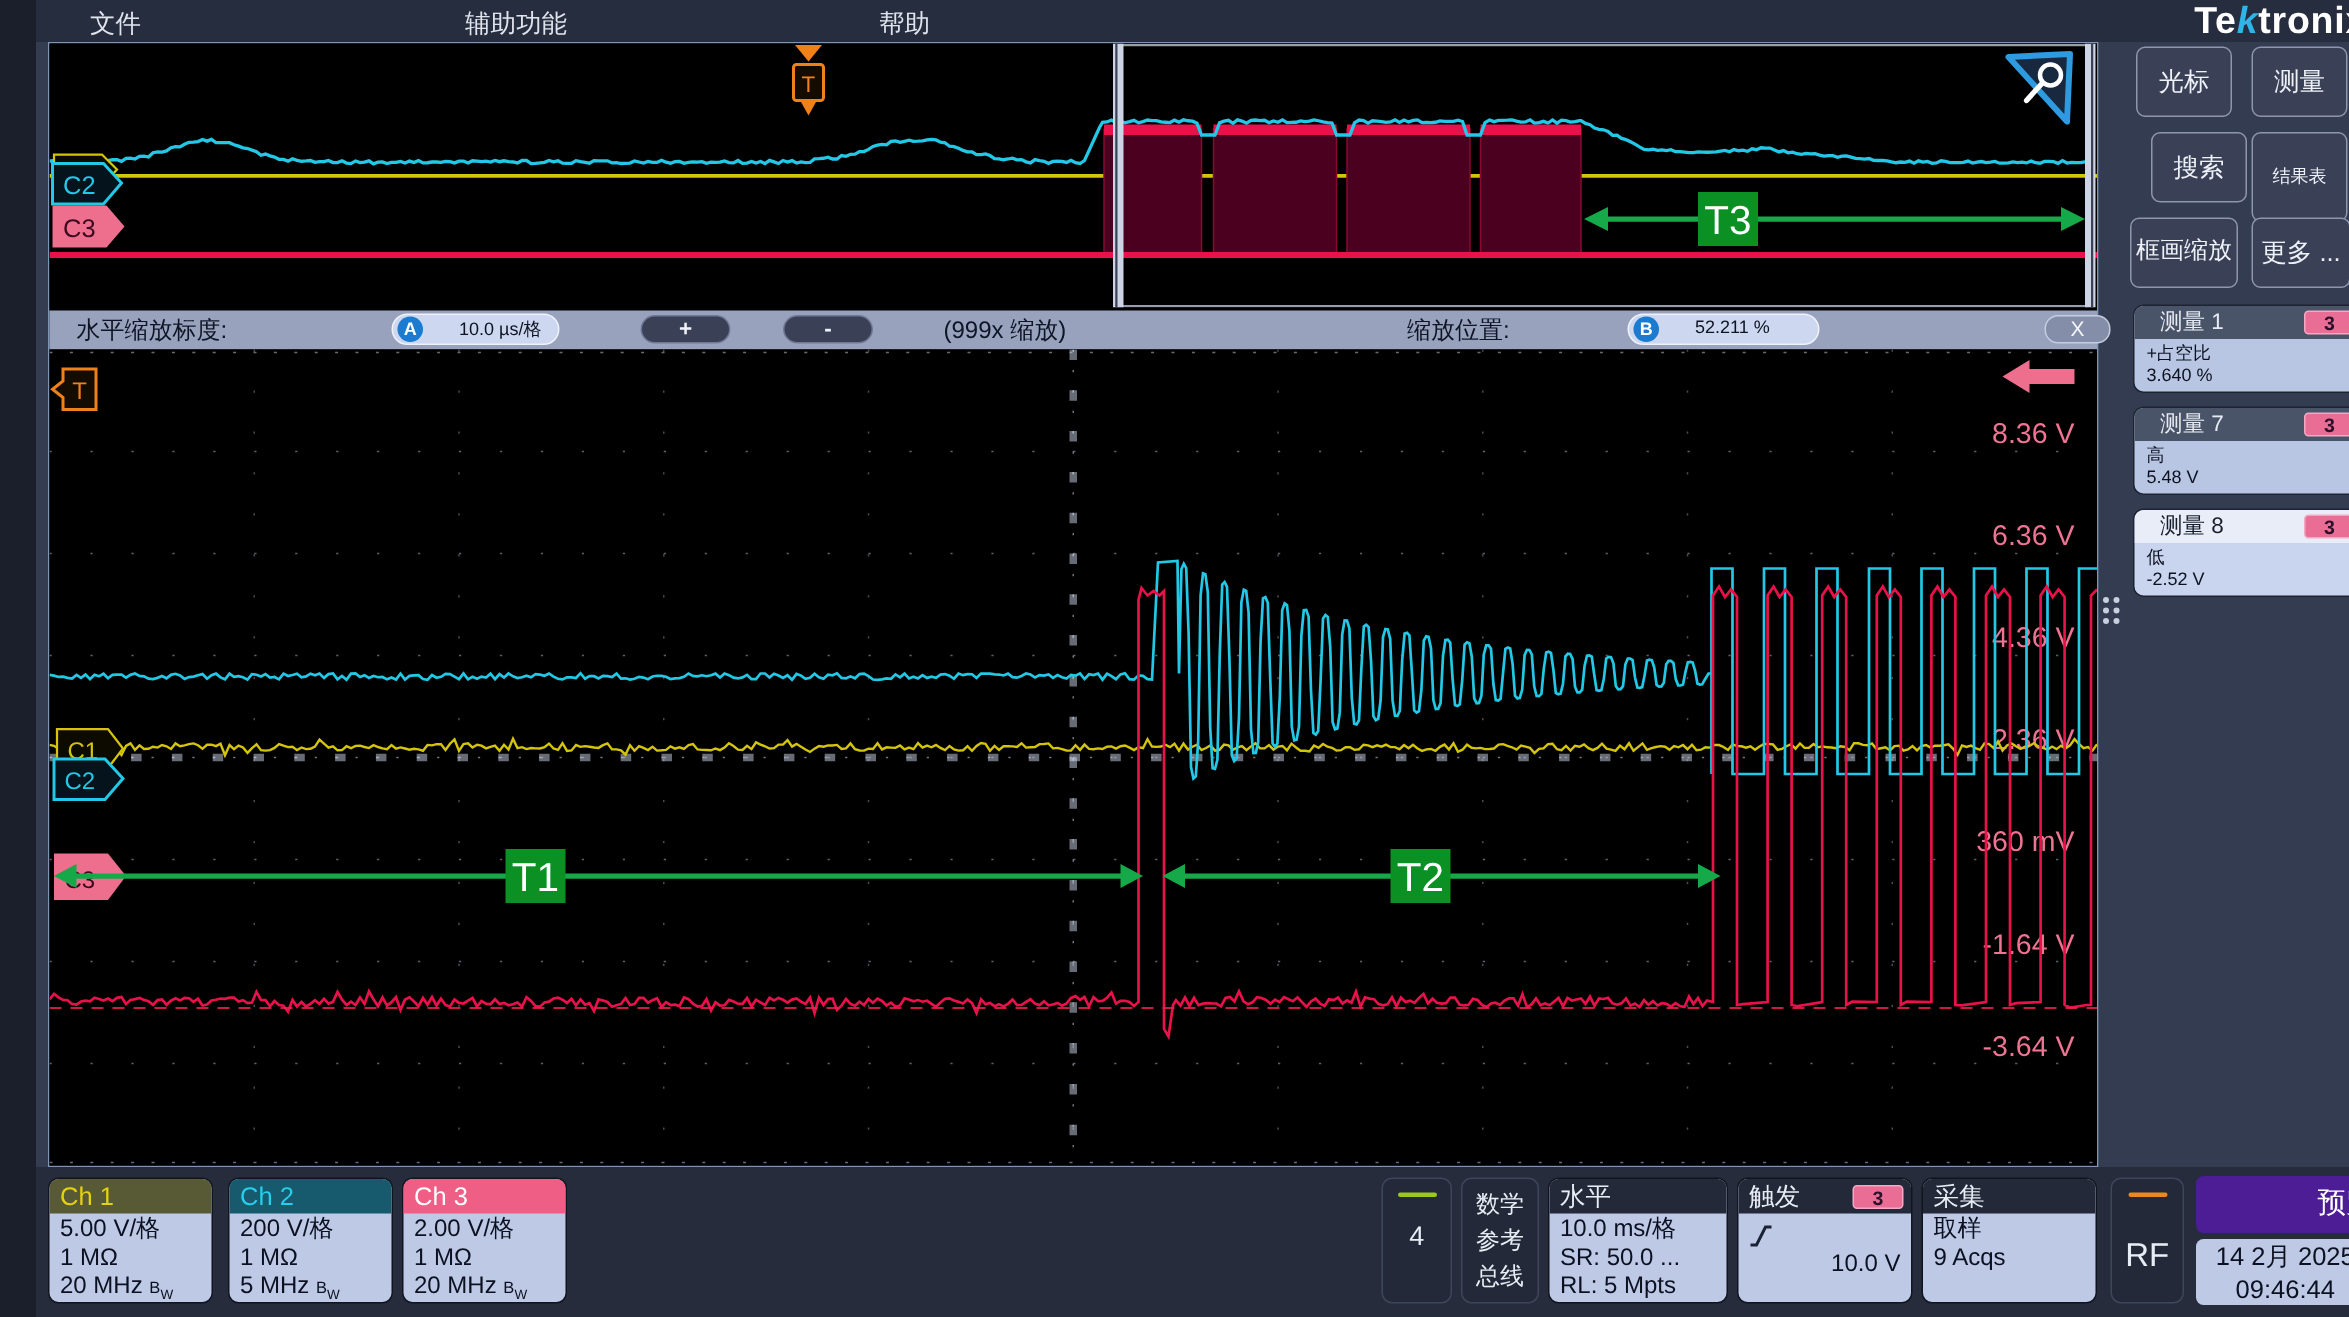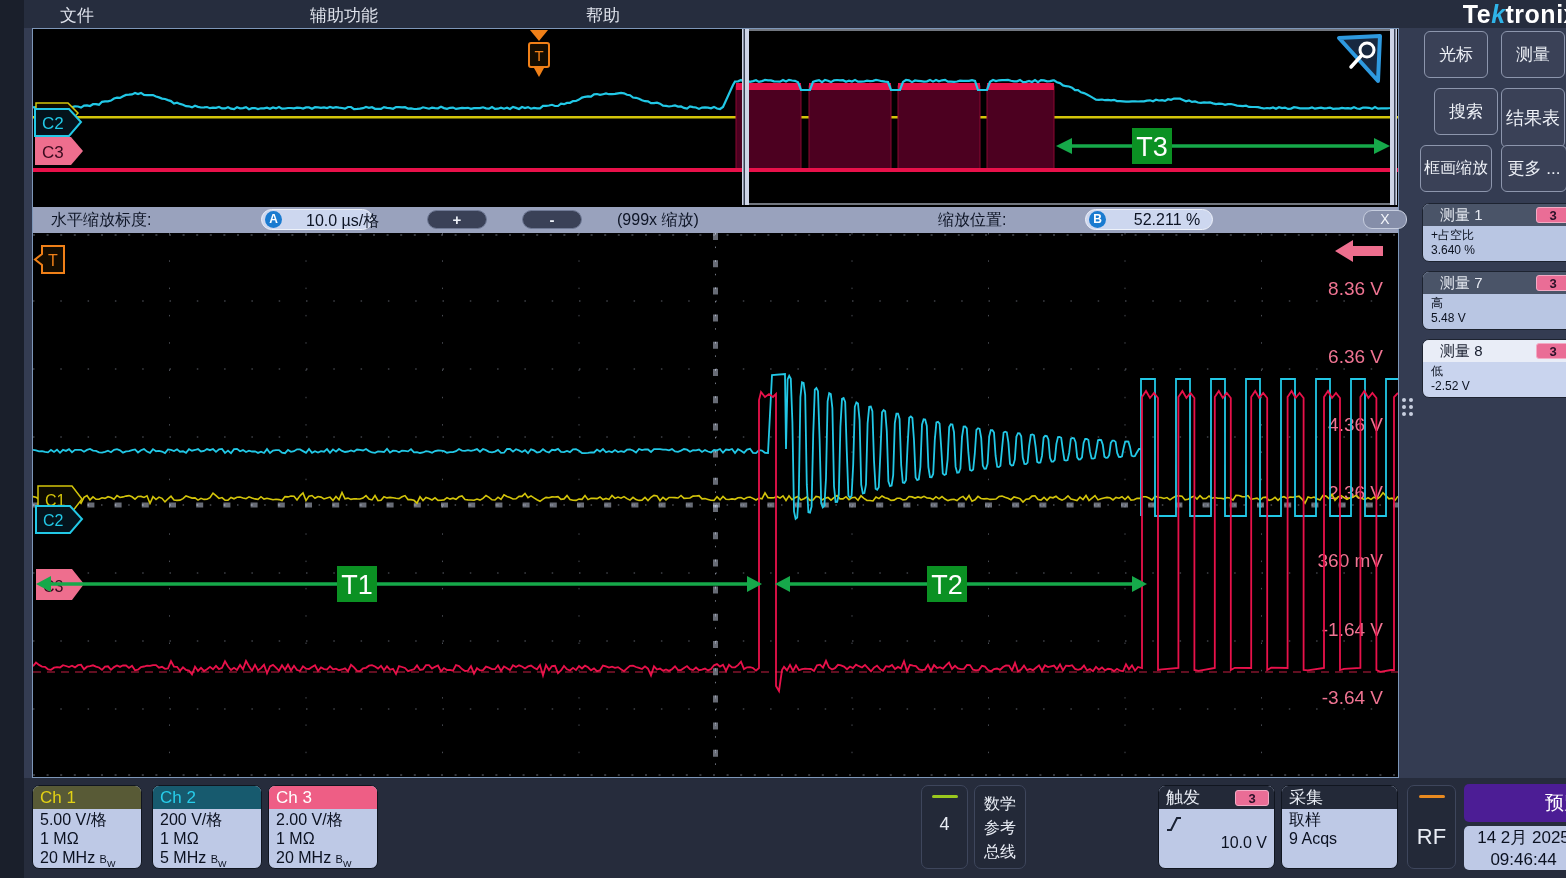--- a/index.html
+++ b/index.html
@@ -14,21 +14,21 @@
   .display{position:absolute;left:8px;top:28px;width:1367px;height:750px;border:1px solid #7d96b8;box-sizing:border-box;background:#000;}
   .overview{position:absolute;left:0;top:0;width:1365px;height:178px;background:#000;}
   .zoombar{position:absolute;left:0;top:178px;width:1365px;height:26px;background:#99a2bd;}
   .graticule{position:absolute;left:0;top:204px;width:1365px;height:544px;background:#000;}
   svg{display:block;}
   
   .zb-label{position:absolute;top:3px;font-size:16px;color:#0e1526;}
   .zb-pill{position:absolute;top:2px;height:21px;background:#cdd7ef;border:1px solid #eef2fa;border-radius:11px;box-sizing:border-box;}
   .zb-knob{position:absolute;left:3px;top:1px;width:17px;height:17px;border-radius:50%;background:#1a7bd0;color:#fff;
     font-size:12px;font-weight:bold;text-align:center;line-height:17px;}
-  .zb-val{position:absolute;left:44px;top:1px;right:8px;font-size:16px;color:#0d1424;text-align:center;white-space:nowrap;}
+  .zb-val{position:absolute;left:44px;top:1px;right:8px;font-size:12px;color:#0d1424;text-align:left;white-space:nowrap;}
   .zb-btn{position:absolute;top:3px;height:19px;background:#3a4157;border:1px solid #707a96;border-radius:10px;
     color:#eef2f8;font-size:15px;font-weight:bold;text-align:center;line-height:17px;box-sizing:border-box;}
   .zb-x{position:absolute;top:3px;height:19px;background:#858ea9;border:1px solid #c6cdde;border-radius:9px;
     color:#f4f6fb;font-size:14px;text-align:center;line-height:17px;box-sizing:border-box;}
   
   .sidebar{position:absolute;left:1390px;top:28px;width:176px;height:750px;}
   .sb-btn{position:absolute;background:#3a4157;border:1px solid #8d96ad;border-radius:6px;color:#eef1f7;
     font-size:17px;display:flex;align-items:center;justify-content:center;text-align:center;line-height:1.15;box-sizing:border-box;cursor:pointer;}
   .meas{position:absolute;left:8px;width:152px;border:1px solid #1d2330;border-radius:7px;overflow:hidden;background:#b9c6e3;}
   .meas-head{position:relative;height:22px;background:#4a5468;color:#e6eaf2;font-size:15px;line-height:22px;padding-left:17px;}
@@ -131,21 +131,21 @@
     </div>
 
     <div class="zoombar">
       <span class="zb-label" style="left:18px">水平缩放标度:</span>
       <div class="zb-pill" style="left:228px;width:112px">
         <span class="zb-knob">A</span>
         <span class="zb-val">10.0 µs/格</span>
       </div>
       <div class="zb-btn" style="left:394px;width:60px">+</div>
       <div class="zb-btn" style="left:489px;width:60px">-</div>
-      <span class="zb-label" style="left:584px">(999x 缩放)</span>
+      <span class="zb-label" style="left:596px">(999x 缩放)</span>
       <span class="zb-label" style="left:905px">缩放位置:</span>
       <div class="zb-pill" style="left:1052px;width:128px">
         <span class="zb-knob">B</span>
         <span class="zb-val">52.211 %</span>
       </div>
       <div class="zb-x" style="left:1330px;width:44px">X</div>
     </div>
 
     <div class="graticule">
       <svg width="1365" height="544" viewBox="0 0 1365 544">
@@ -233,21 +233,21 @@
       <i></i>
       <i></i>
       <i></i>
       <i></i>
   </div>
 
   <div class="sidebar">
     <div class="sb-btn" style="left:10px;top:3px;width:64px;height:47px">光标</div>
     <div class="sb-btn" style="left:87px;top:3px;width:64px;height:47px">测量</div>
     <div class="sb-btn" style="left:20px;top:60px;width:64px;height:47px">搜索</div>
-    <div class="sb-btn" style="left:87px;top:60px;width:64px;height:60px;font-size:18px;white-space:pre-line">结果表</div>
+    <div class="sb-btn" style="left:87px;top:60px;width:64px;height:60px;font-size:12px;white-space:pre-line">结果表</div>
     <div class="sb-btn" style="left:6px;top:117px;width:72px;height:47px;font-size:16px">框画缩放</div>
     <div class="sb-btn" style="left:87px;top:117px;width:66px;height:47px">更多 ...</div>
 
     <div class="meas" style="top:175px">
       <div class="meas-head"><span>测量 1</span>
         <span class="meas-src">3</span></div>
       <div class="meas-body">
           <div>+占空比</div>
         <div>3.640 %</div>
         </div>
@@ -300,20 +300,28 @@
     <div class="dark-badge" style="left:897px;width:47px">
       <div class="hbar" style="width:26px;background:#9ac81e"></div>
       <div style="margin-top:28px;font-size:18px">4</div>
     </div>
     <div class="dark-badge" style="left:950px;width:52px;font-size:16px;line-height:1.5;padding-top:6px">
       <div>数学</div>
       <div>参考</div>
       <div>总线</div>
     </div>
 
+    <div class="badge" style="left:1008px;width:120px">
+      <div class="badge-head" style="background:#232938;color:#e8ecf4">水平</div>
+      <div class="badge-body">
+        <div>10.0 ms/格</div>
+        <div>SR: 50.0 ...</div>
+        <div>RL: 5 Mpts</div>
+      </div>
+    </div>
 
     <div class="badge" style="left:1134px;width:117px">
       <div class="badge-head" style="background:#232938;color:#e8ecf4"><span>触发</span>
         <span class="src-badge">3</span></div>
       <div class="badge-body" style="padding-top:6px">
         <svg width="16" height="18" viewBox="0 0 16 18" style="vertical-align:middle">
           <polyline points="1,15 5,15 11,3 15,3" fill="none" stroke="#1a2234" stroke-width="2"></polyline>
         </svg>
         <span style="float:right">10.0 V</span>
       </div>

